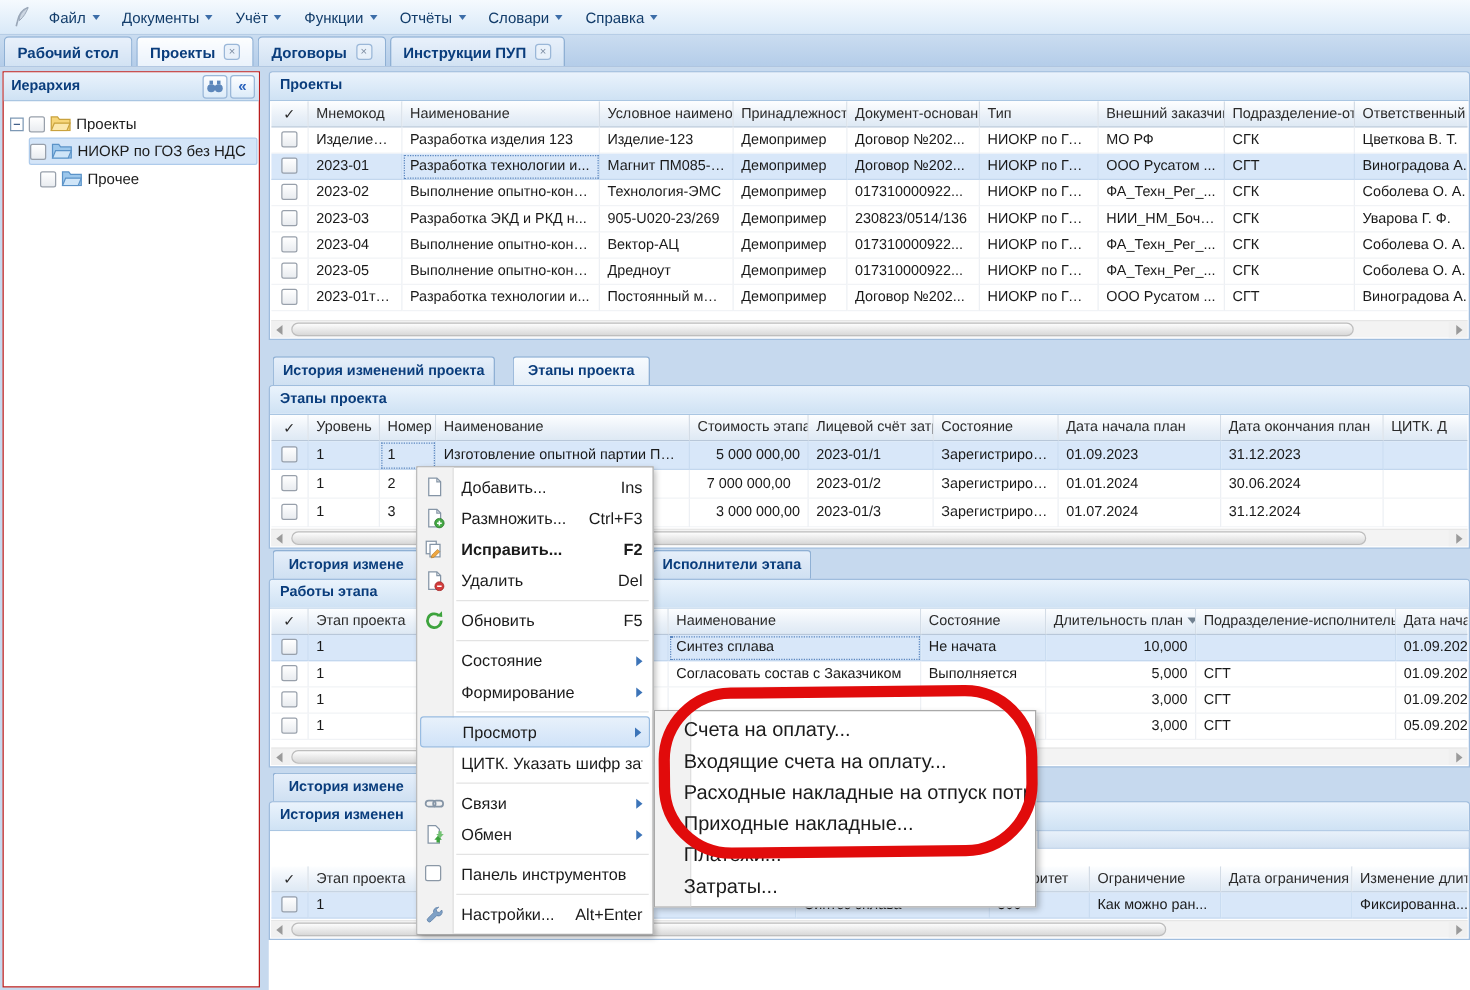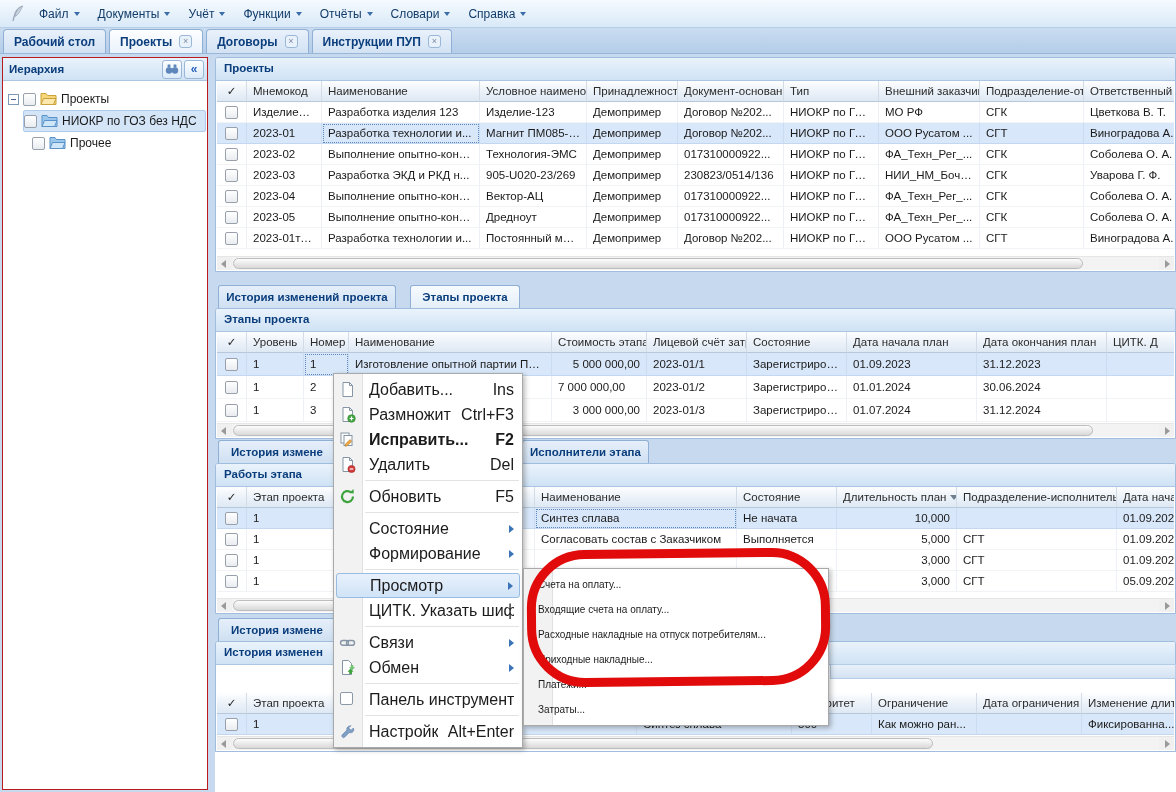--- a/index.html
+++ b/index.html
@@ -59,35 +59,35 @@
 
   
   .substrip{position:absolute;height:23px;display:flex;gap:14px;align-items:flex-end}
   .stab{height:23px;display:flex;align-items:center;justify-content:center;background:linear-gradient(#e6effa,#cfe0f2);border:1px solid #8fb0d4;border-bottom:none;border-radius:3px 3px 0 0;color:#0a3d7c;font-weight:bold;font-size:11.5px;white-space:nowrap;overflow:hidden;padding:0 12px}
   .stab.active{background:linear-gradient(#f7fbfe,#e4eef8)}
   .band2{position:absolute;left:830px;top:664px;width:346px;height:15px;background:linear-gradient(#e9f1fa,#d3e2f2);border:1px solid #b5cce6}
 
   
   .menu{position:absolute;left:333px;top:373px;width:190px;background:#fff;border:1px solid #a9a9a9;box-shadow:2px 2px 5px rgba(0,0,0,.28);padding:3px 0;z-index:40}
   .menu::before{content:"";position:absolute;left:0;top:0;bottom:0;width:28px;background:#f2f2f2;border-right:1px solid #e0e0e0}
-  .mi{position:relative;height:25px;display:flex;align-items:center;padding:0 8px 0 35px;font-size:16px;color:#1b1b1b;white-space:nowrap}
+  .mi{position:relative;height:25px;display:flex;align-items:center;padding:0 8px 0 35px;font-size:13px;color:#1b1b1b;white-space:nowrap}
   .mi.bold{font-weight:bold}
   .mi.hl{background:linear-gradient(#e8f1fb,#d0e3f8);border:1px solid #98bce2;border-radius:3px;margin:0 2px;padding:0 6px 0 33px}
   .mi-ic{position:absolute;left:5px;top:4px;width:17px;height:17px}
   .mi.hl .mi-ic{left:3px}
   .mi-lb{overflow:hidden}
   .mi-sc{margin-left:auto;padding-left:10px}
   .mi-ar{margin-left:auto;width:0;height:0;border-top:4px solid transparent;border-bottom:4px solid transparent;border-left:5px solid #3c74b8}
   .msep{height:1px;background:#e3e3e3;margin:3px 3px 3px 31px}
   .mi-cbx{width:13px;height:13px;border:1px solid #8b98a6;background:#fff;display:block;margin:1px;border-radius:2px}
 
   
   .submenu{position:absolute;left:523px;top:568px;width:306px;background:#fff;border:1px solid #a9a9a9;box-shadow:2px 2px 5px rgba(0,0,0,.28);padding:3px 0;z-index:50}
   .submenu::before{content:"";position:absolute;left:0;top:0;bottom:0;width:28px;background:#f2f2f2;border-right:1px solid #e0e0e0}
-  .smi{position:relative;height:25px;display:flex;align-items:center;padding-left:14px;font-size:10px;color:#1b1b1b;white-space:nowrap;overflow:hidden}
+  .smi{position:relative;height:25px;display:flex;align-items:center;padding-left:23px;font-size:16px;color:#1b1b1b;white-space:nowrap;overflow:hidden}
 
   
   .annotation{position:absolute;left:527px;top:549px;width:303px;height:137px;border:9px solid #e10b0b;border-radius:58px;transform:rotate(-0.6deg);z-index:60}
 </style>
 </head>
 <body>
 
 <div class="root">
 
   <div class="menubar">
@@ -367,21 +367,21 @@
               <td>Зарегистрирован</td>
               <td>01.09.2023</td>
               <td>31.12.2023</td>
               <td></td>
             </tr>
             <tr style="height: 23px;">
               <td class="ck"><span class="cb"></span></td>
               <td>1</td>
               <td>2</td>
               <td>ыт...</td>
-              <td style="text-align: left;">7 000 000,00</td>
+              <td style="text-align: center;">7 000 000,00</td>
               <td>2023-01/2</td>
               <td>Зарегистрирован</td>
               <td>01.01.2024</td>
               <td>30.06.2024</td>
               <td></td>
             </tr>
             <tr style="height: 23px;">
               <td class="ck"><span class="cb"></span></td>
               <td>1</td>
               <td>3</td>

